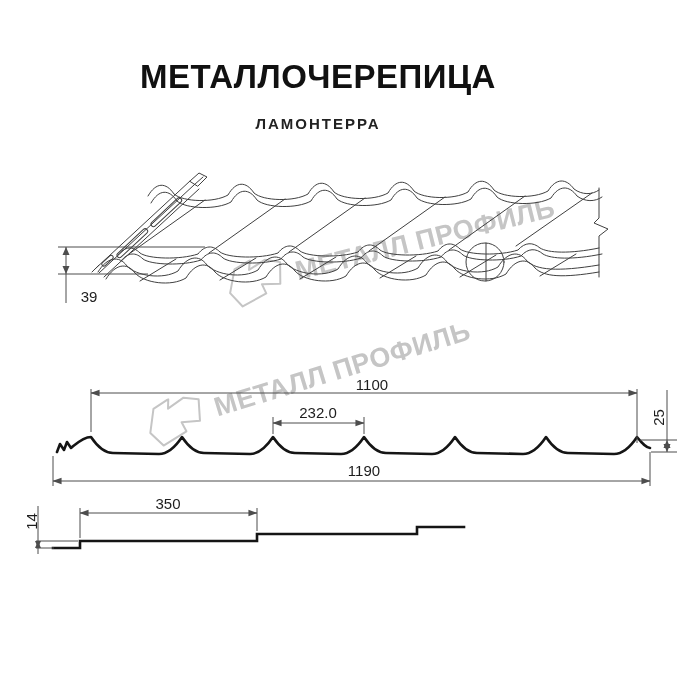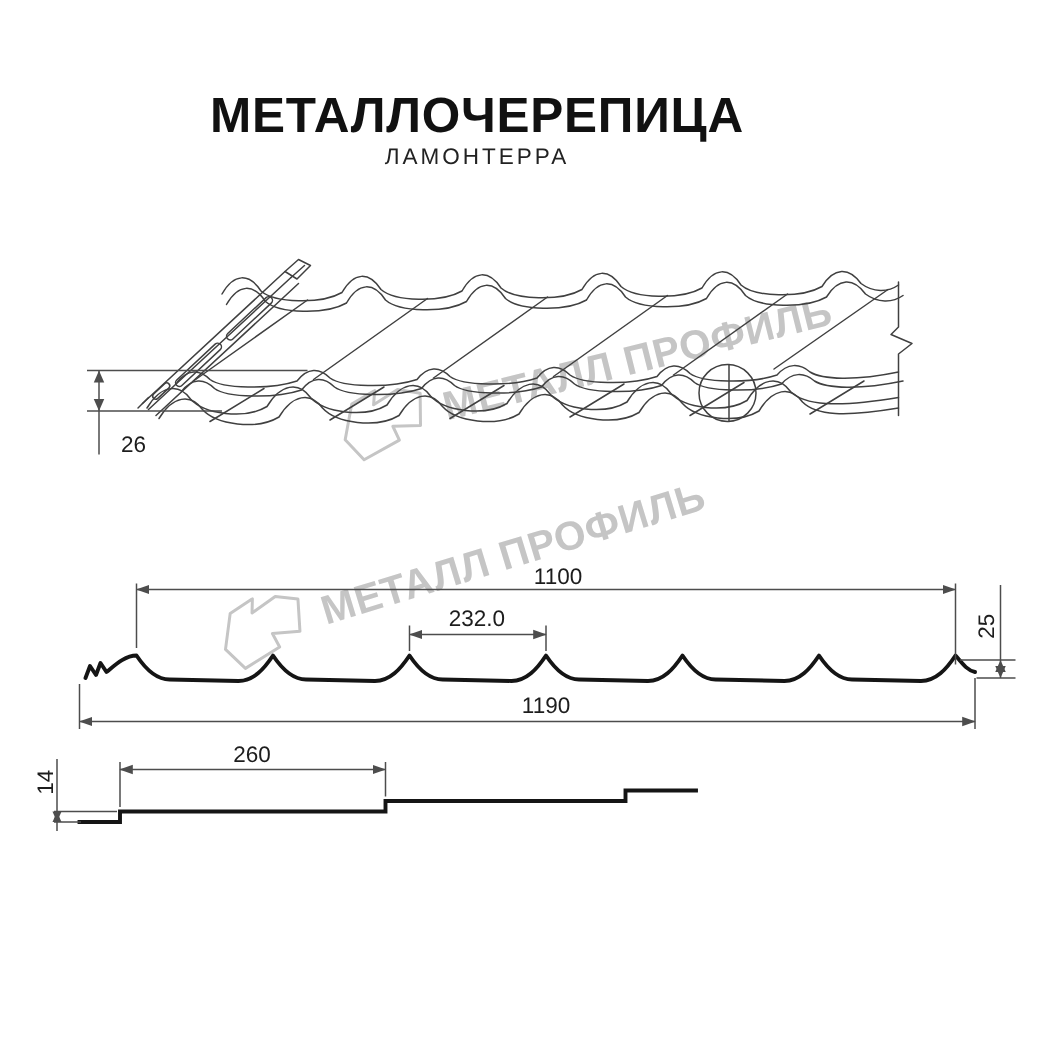--- a/index.html
+++ b/index.html
@@ -1,21 +1,21 @@
 <!DOCTYPE html>
 <html><head>
 <meta charset="utf-8">
 <style>
   html,body{margin:0;padding:0;background:#fff;}
   .stage{position:relative;width:700px;height:700px;background:#fff;overflow:hidden;
          font-family:"Liberation Sans",sans-serif;}
   
   .hdr{position:absolute;left:0;top:60px;width:636px;text-align:center;z-index:3;}
   .hdr .title{font-size:33px;line-height:1.0;font-weight:800;letter-spacing:.5px;color:#111;}
-  .hdr .subtitle{margin-top:3px;font-size:15px;font-weight:400;letter-spacing:2px;color:#222;}
+  .hdr .subtitle{margin-top:22px;font-size:15px;font-weight:700;letter-spacing:2px;color:#222;}
   
   .wm{position:absolute;display:flex;align-items:center;gap:10px;color:#c5c5c5;z-index:1;
       transform-origin:0 50%;white-space:nowrap;}
   .wm .wm-text{font-size:27px;font-weight:700;letter-spacing:.5px;}
   .wm svg{flex:0 0 auto;}
   #wm1{left:226px;top:266px;transform:rotate(-14deg);}
   #wm2{left:146px;top:406px;transform:rotate(-17deg);}
   
   .linework{position:absolute;left:0;top:0;z-index:2;}
   
@@ -157,21 +157,21 @@
     </g>
     <g stroke="#4d4d4d" stroke-width="1" fill="none">
       <path d="M36,541 H78"></path>
         <path d="M36,548 H54"></path>
         <path d="M38,506 V554"></path>
       <path d="M38,541 l-3,7 h6 Z" fill="#4d4d4d" stroke="none"></path>
       <path d="M38,548 l-3,-7 h6 Z" fill="#4d4d4d" stroke="none"></path>
     </g>
   </svg>
 
-  <span class="dl" style="left:76px;top:289px;width:26px;">26</span>
+  <span class="dl" style="left:76px;top:289px;width:26px;">39</span>
   <span class="dl" style="left:344px;top:377px;width:56px;">1100</span>
   <span class="dl" style="left:288px;top:405px;width:60px;">232.0</span>
   <span class="dl rot" style="left:644px;top:410px;width:28px;">25</span>
   <span class="dl" style="left:334px;top:463px;width:60px;">1190</span>
-  <span class="dl" style="left:138px;top:496px;width:60px;">260</span>
+  <span class="dl" style="left:138px;top:496px;width:60px;">350</span>
   <span class="dl rot" style="left:17px;top:514px;width:28px;">14</span>
 
 </div>
 
 </body></html>

